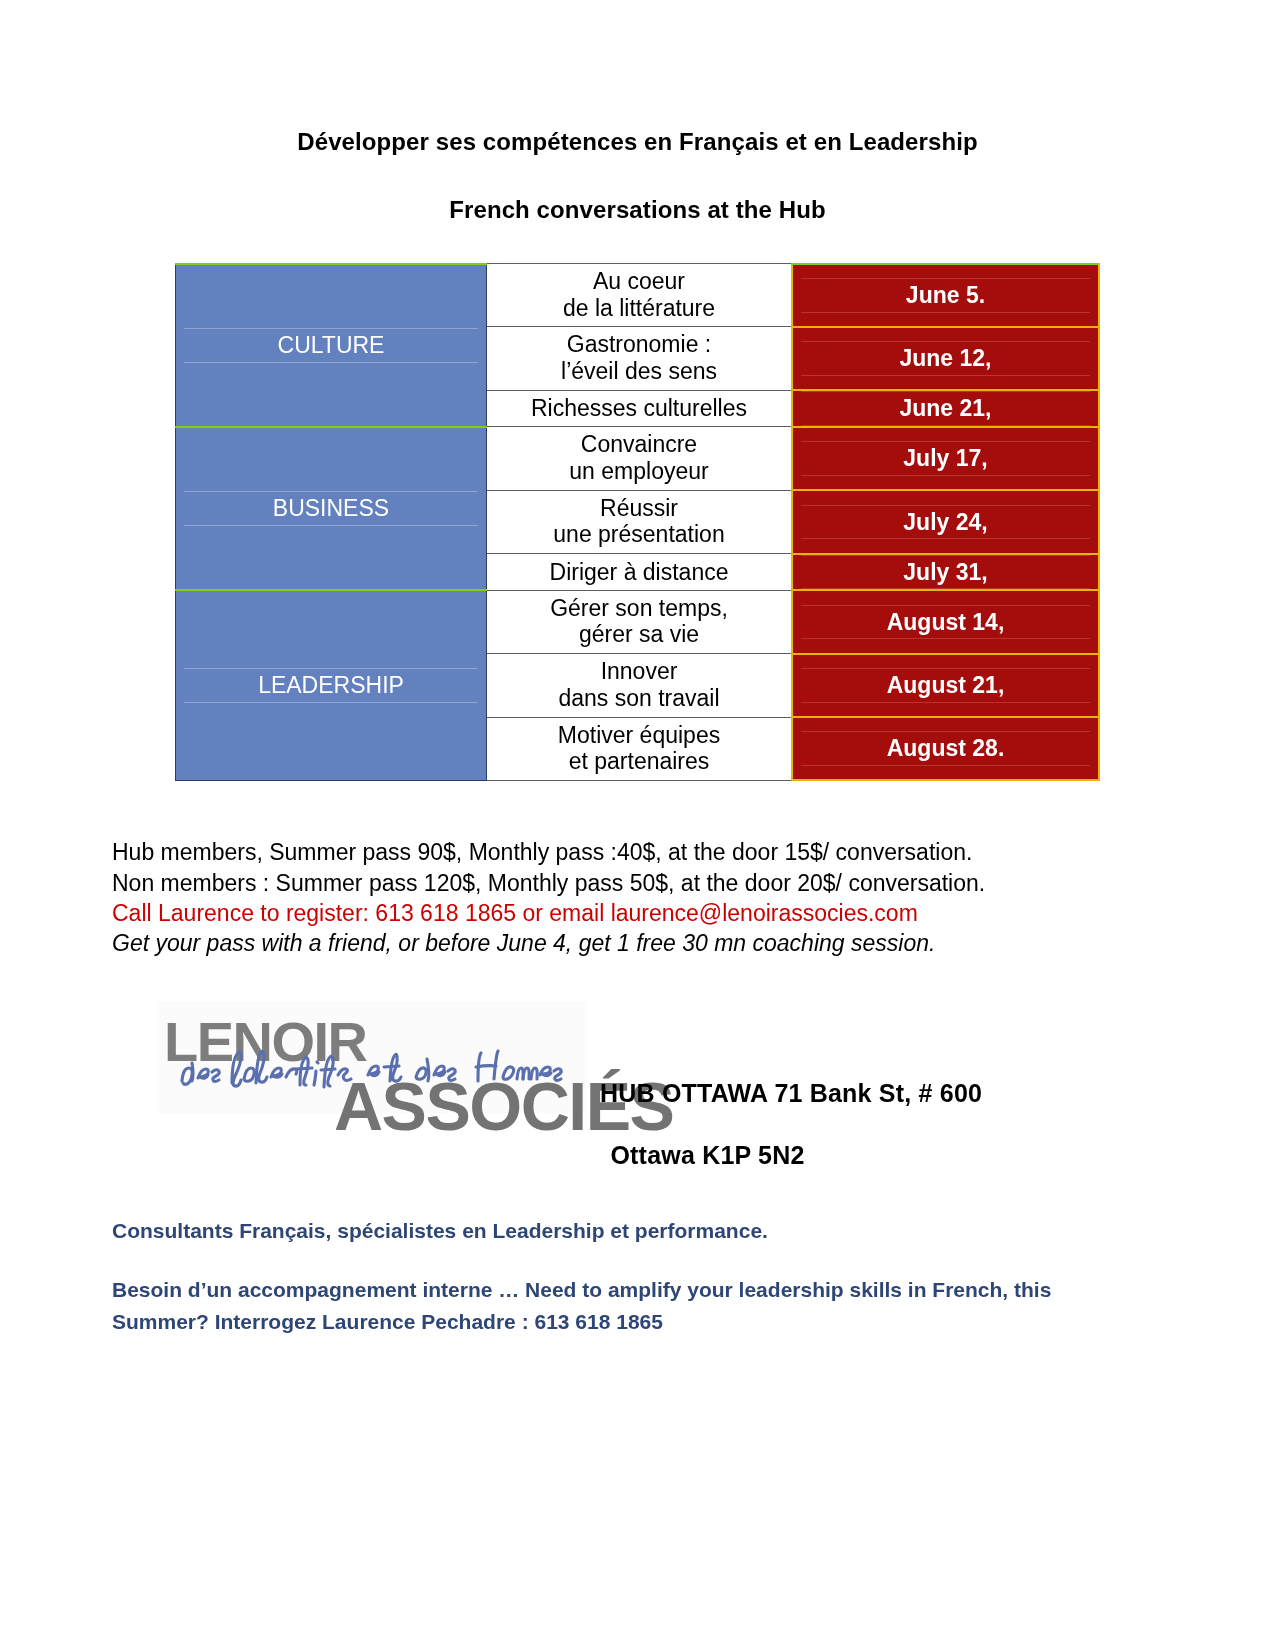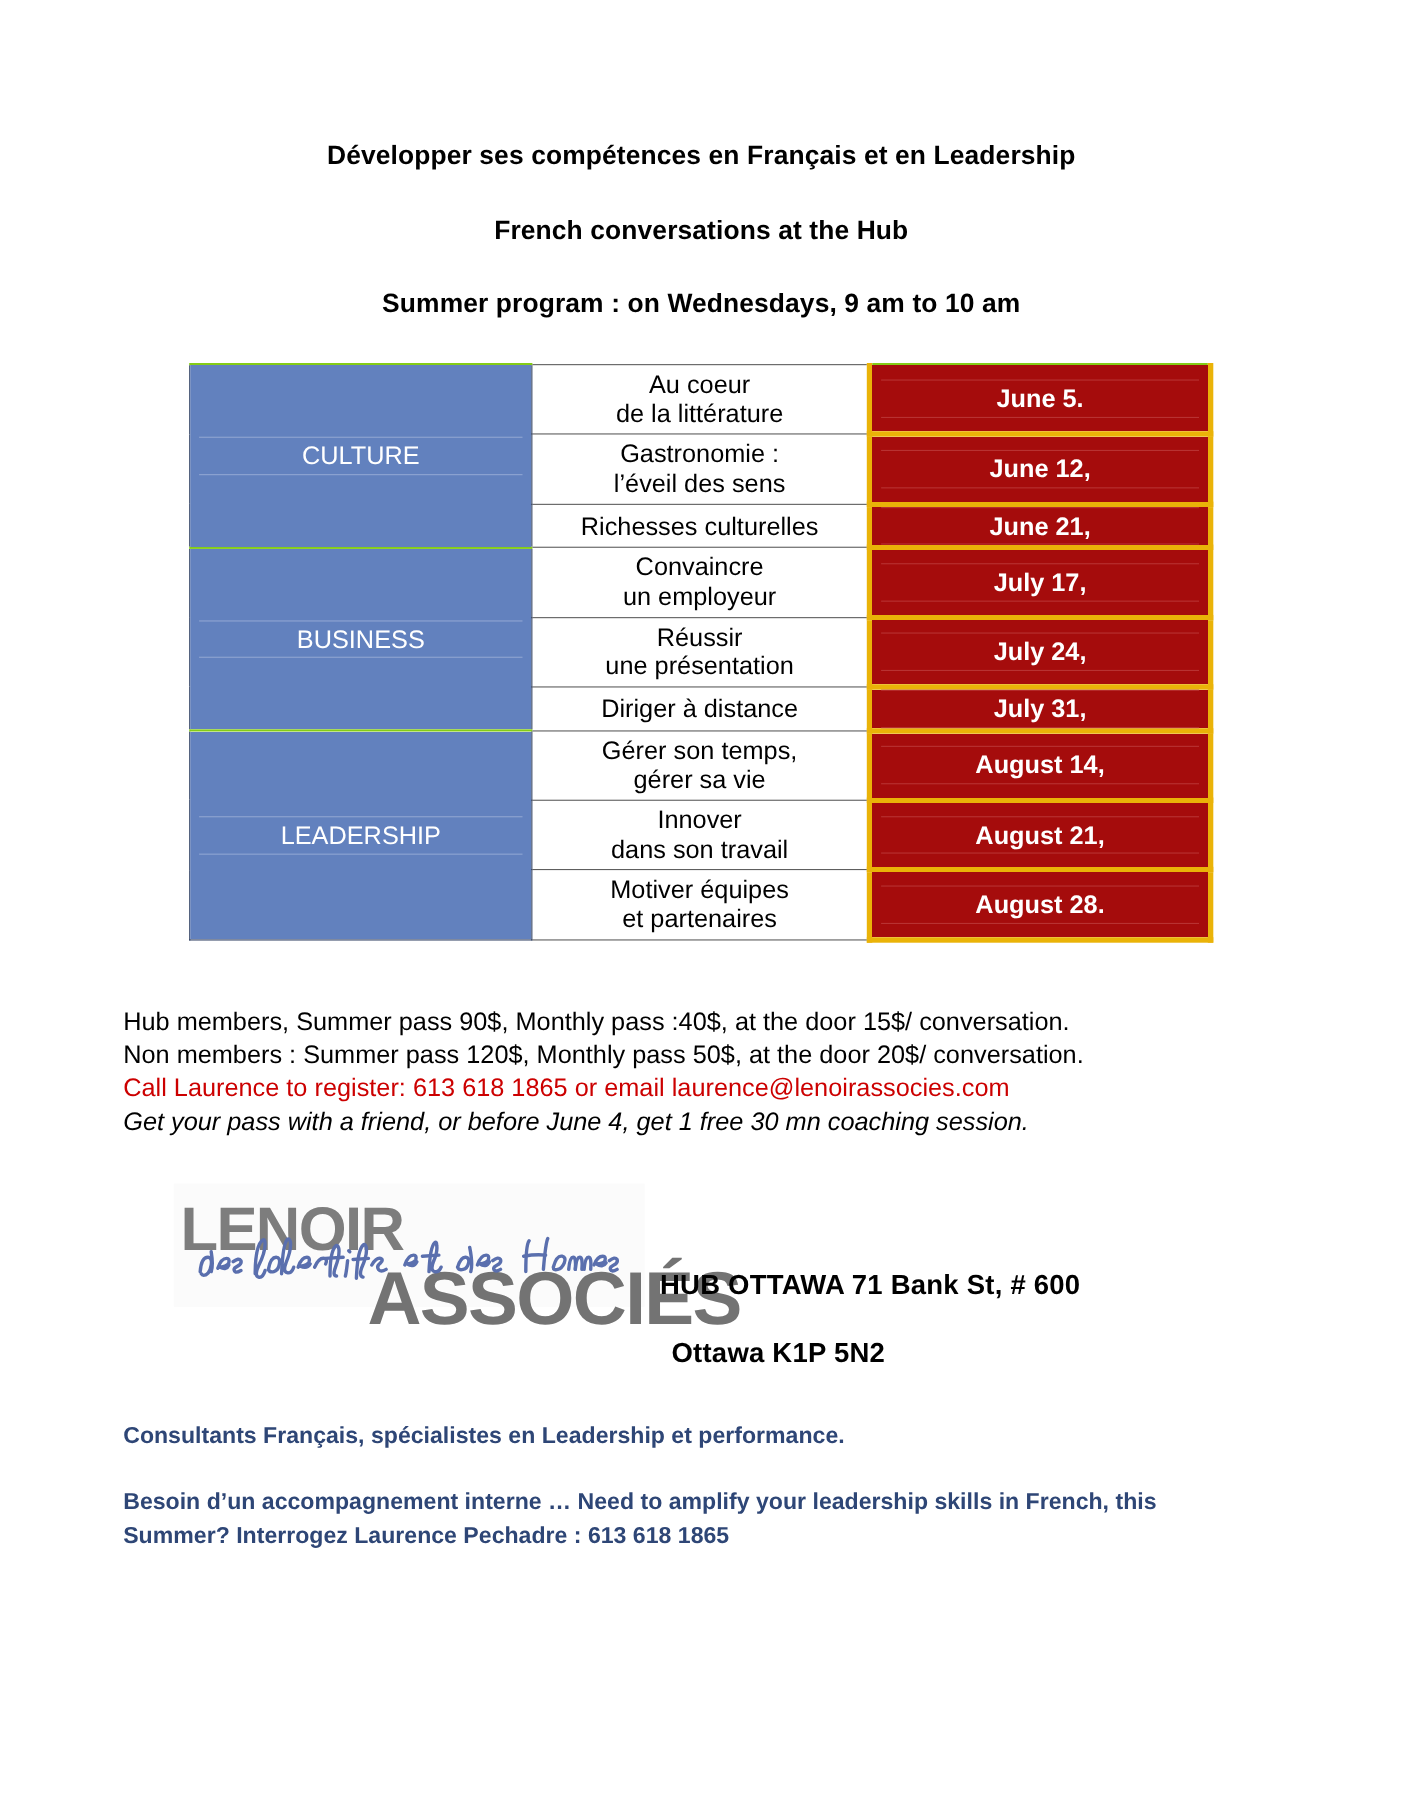--- a/index.html
+++ b/index.html
@@ -81,21 +81,21 @@
   td.topic.two-line { padding: 4px 4px 5px; }
 
   
   td.date {
     width: 305px;
     background: #A50C0C;
     color: #ffffff;
     text-align: center;
     font-weight: bold;
     font-size: 23px;
-    border: 5px solid #eab308;
+    border: 2px solid #eab308;
     position: relative;
   }
   td.date .date-label {
     display: block;
     padding: 3px 0;
     border-top: 1px solid #b83232;
     border-bottom: 1px solid #b83232;
     margin: 0 8px;
   }
 
@@ -195,21 +195,20 @@
   }
   .closing p.two { margin-bottom: 0; white-space: normal; }
   .closing p.two span { display: block; }
 </style>
 </head>
 <body>
 
 <div class="headings">
   <div class="heading-line l1">Développer ses compétences en Français et en Leadership</div>
   <div class="heading-line l2">French conversations at the Hub</div>
-  <div class="heading-line l3">Summer program : on Wednesdays, 9 am to 10 am</div>
 </div>
 
 <div class="table-wrap">
   <table class="schedule">
     <tbody>
 
       <tr class="group-start">
         <td class="cat" rowspan="3">
           <span class="cat-label">CULTURE</span>
         </td>

